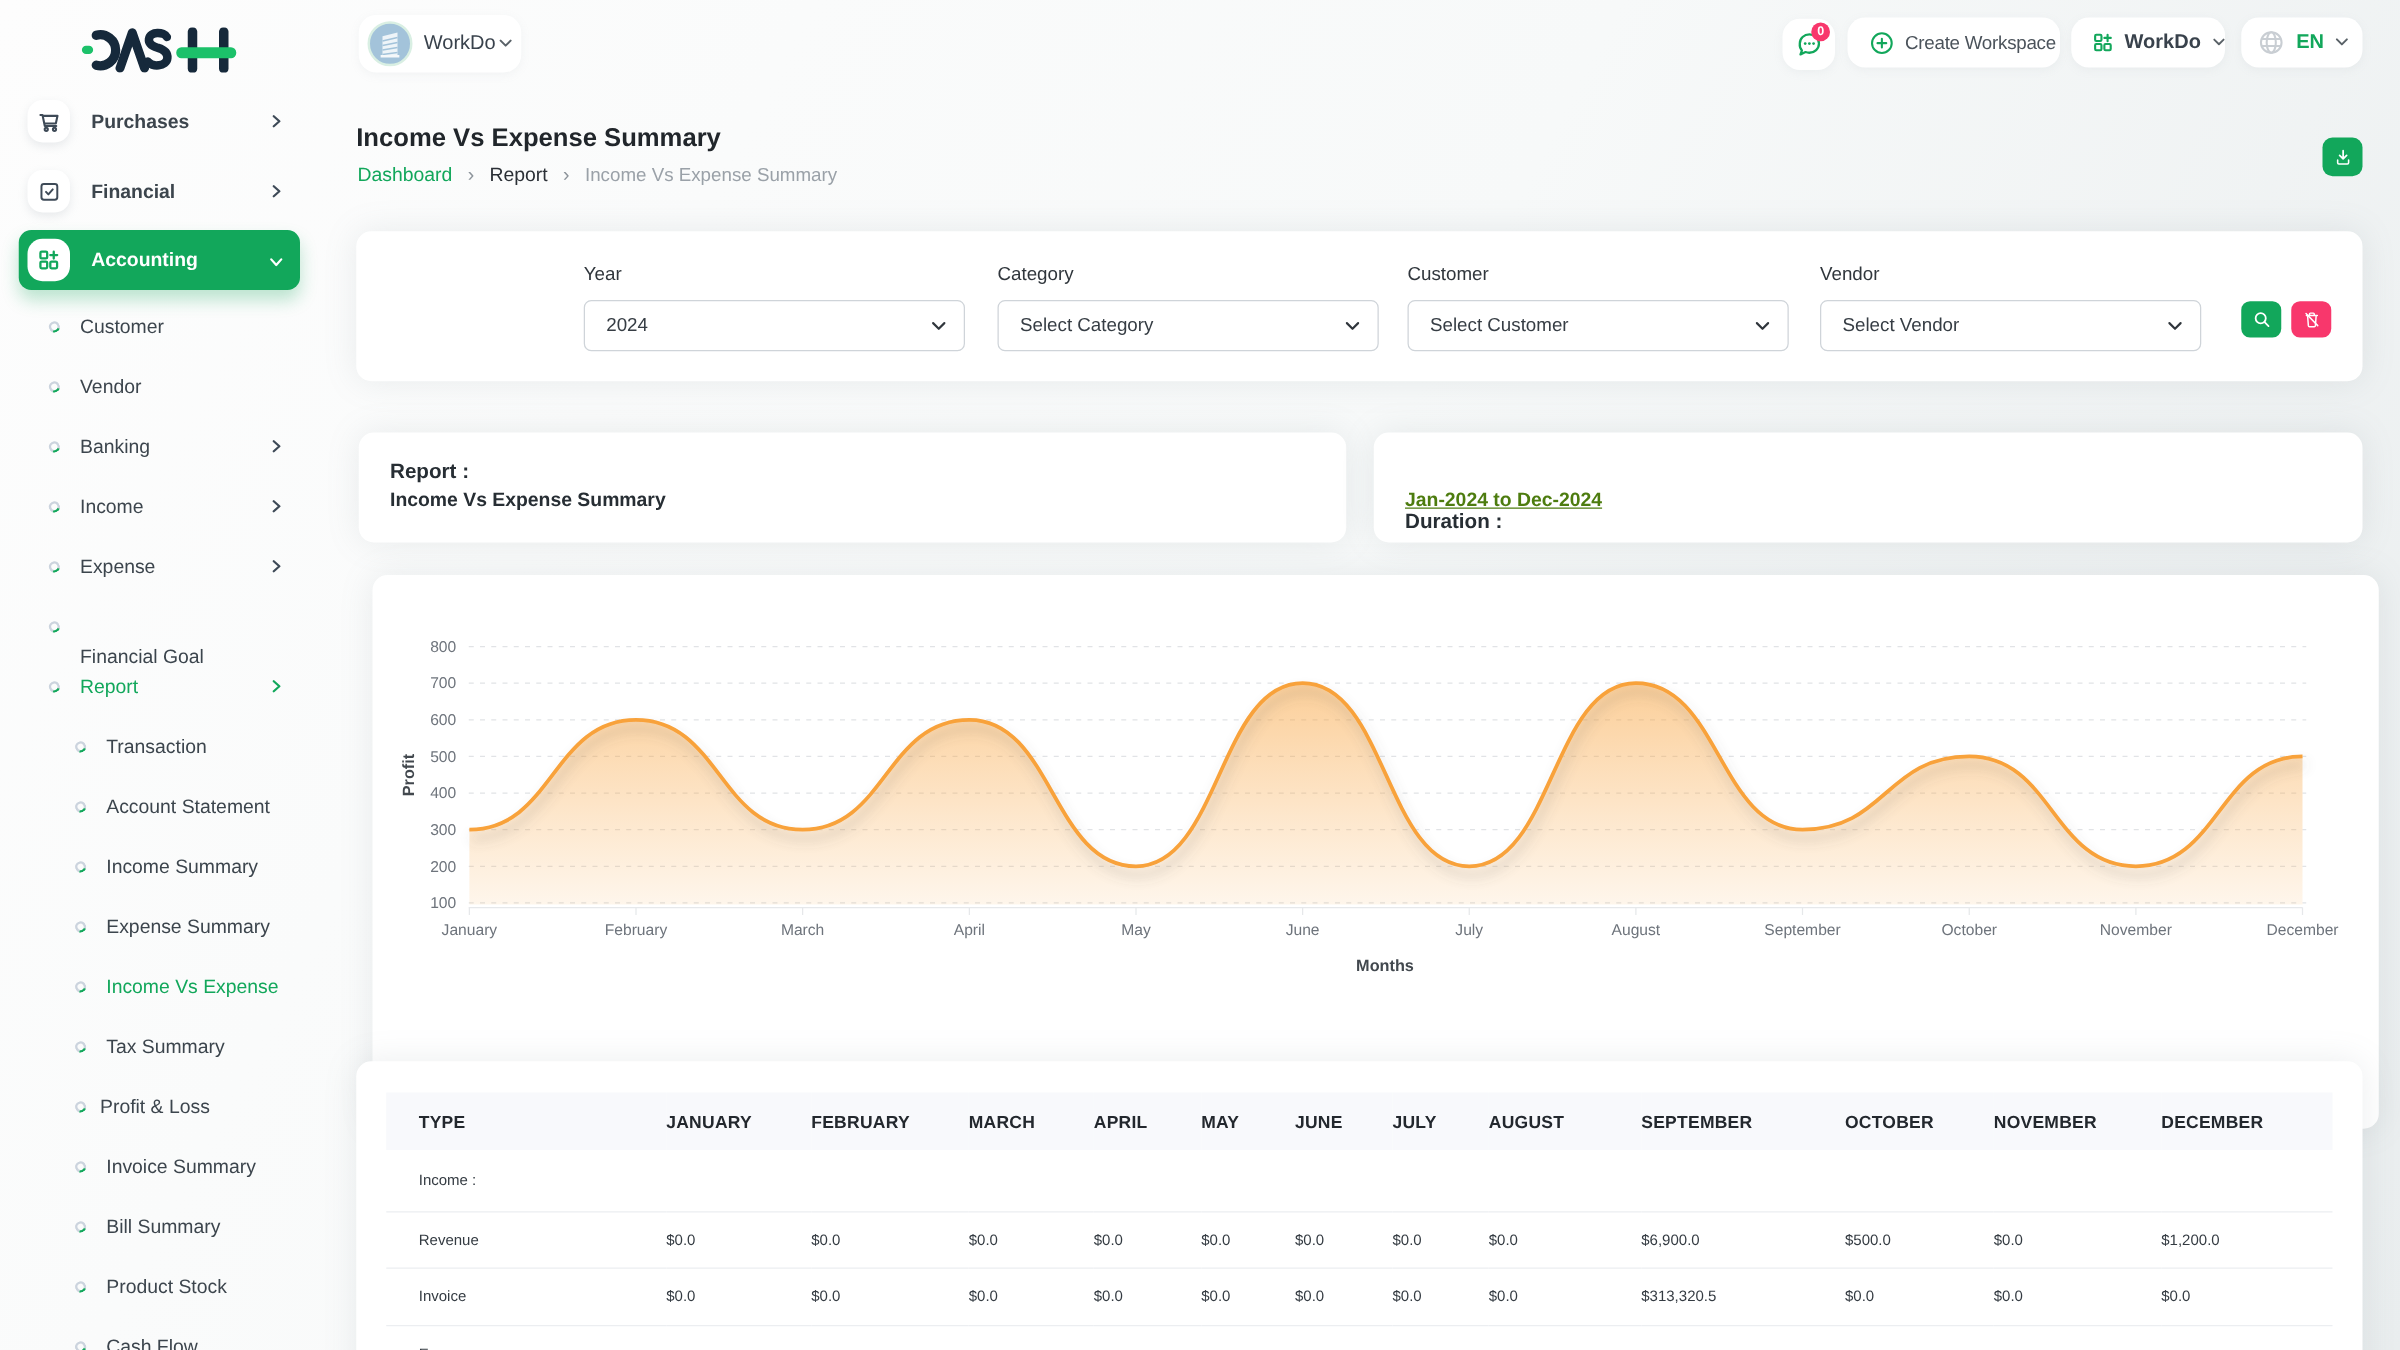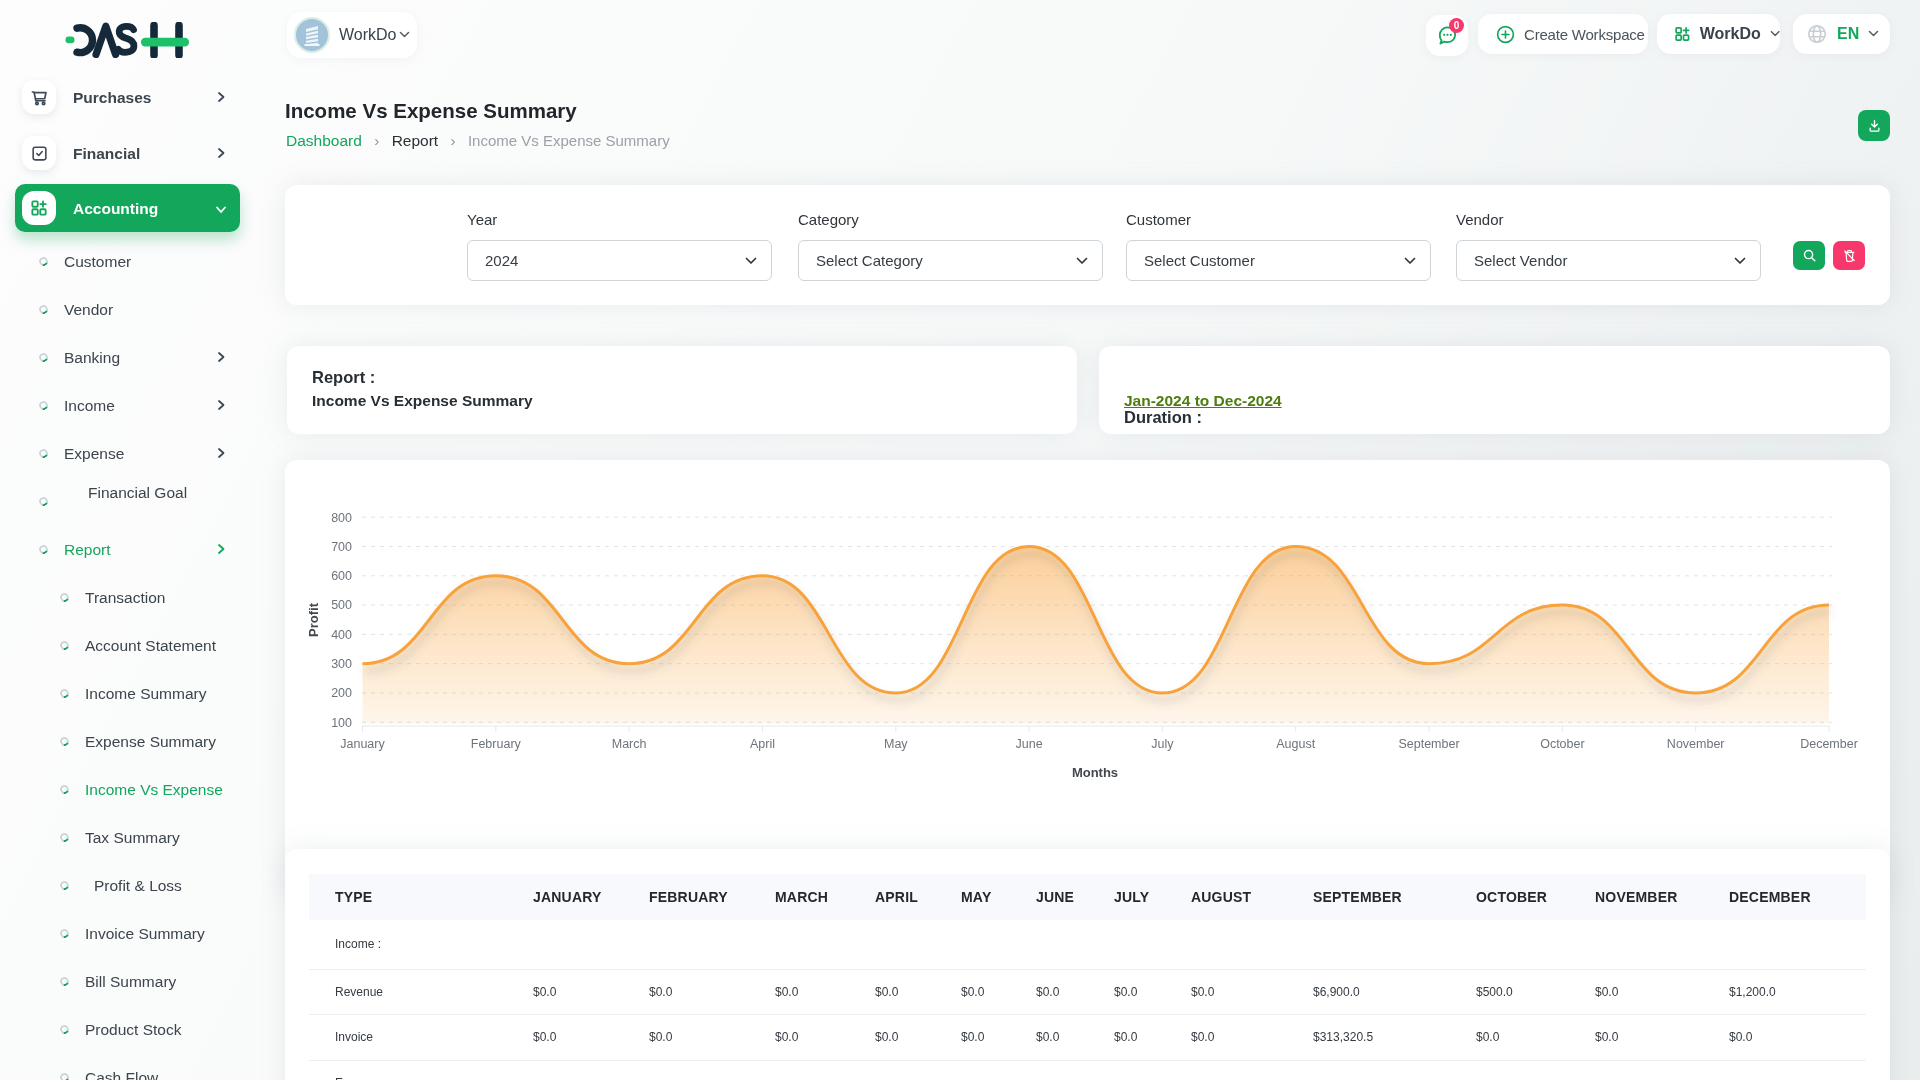--- a/index.html
+++ b/index.html
@@ -101,41 +101,41 @@
     <div class="sub-item" style="left:64px;top:397px;">Income</div>
   <svg class="chev-r" style="top:399px;" width="12" height="12" viewBox="0 0 12 12">
       <path d="M4 2 L8.5 6 L4 10" fill="none" stroke="#3e4a57" stroke-width="1.8" stroke-linecap="round" stroke-linejoin="round"></path>
     </svg>
   <div class="bullet" style="left:39px;top:449px;"></div>
     <div class="sub-item" style="left:64px;top:445px;">Expense</div>
   <svg class="chev-r" style="top:447px;" width="12" height="12" viewBox="0 0 12 12">
       <path d="M4 2 L8.5 6 L4 10" fill="none" stroke="#3e4a57" stroke-width="1.8" stroke-linecap="round" stroke-linejoin="round"></path>
     </svg>
   <div class="bullet" style="left:39px;top:497px;"></div>
-    <div class="sub-item" style="left:64px;top:484px;margin-left:24px;">Financial Goal</div>
+    <div class="sub-item" style="left:64px;top:517px;">Financial Goal</div>
   <div class="bullet" style="left:39px;top:545px;"></div>
     <div class="sub-item" style="left:64px;top:541px;color:#12a75b;">Report</div>
   <svg class="chev-r" style="top:543px;" width="12" height="12" viewBox="0 0 12 12">
       <path d="M4 2 L8.5 6 L4 10" fill="none" stroke="#12a75b" stroke-width="1.8" stroke-linecap="round" stroke-linejoin="round"></path>
     </svg>
 
   <div class="bullet" style="left:60px;top:593px;"></div>
     <div class="sub-item" style="left:85px;top:589px;">Transaction</div>
   <div class="bullet" style="left:60px;top:641px;"></div>
     <div class="sub-item" style="left:85px;top:637px;">Account Statement</div>
   <div class="bullet" style="left:60px;top:689px;"></div>
     <div class="sub-item" style="left:85px;top:685px;">Income Summary</div>
   <div class="bullet" style="left:60px;top:737px;"></div>
     <div class="sub-item" style="left:85px;top:733px;">Expense Summary</div>
   <div class="bullet" style="left:60px;top:785px;"></div>
     <div class="sub-item" style="left:85px;top:781px;color:#12a75b;">Income Vs Expense</div>
   <div class="bullet" style="left:60px;top:833px;"></div>
     <div class="sub-item" style="left:85px;top:829px;">Tax Summary</div>
   <div class="bullet" style="left:60px;top:881px;"></div>
-    <div class="sub-item" style="left:94px;top:877px;">Profit &amp; Loss</div>
+    <div class="sub-item" style="left:80px;top:877px;">Profit &amp; Loss</div>
   <div class="bullet" style="left:60px;top:929px;"></div>
     <div class="sub-item" style="left:85px;top:925px;">Invoice Summary</div>
   <div class="bullet" style="left:60px;top:977px;"></div>
     <div class="sub-item" style="left:85px;top:973px;">Bill Summary</div>
   <div class="bullet" style="left:60px;top:1025px;"></div>
     <div class="sub-item" style="left:85px;top:1021px;">Product Stock</div>
   <div class="bullet" style="left:60px;top:1073px;"></div>
     <div class="sub-item" style="left:85px;top:1069px;">Cash Flow</div>
 </div>
 
@@ -250,21 +250,21 @@
 
 <div class="card" style="left:287px;top:346px;width:790px;height:88px;">
   <div style="position:absolute;left:25px;top:22px;font-size:16.5px;font-weight:bold;color:#272e34;">Report :</div>
   <div style="position:absolute;left:25px;top:46px;font-size:15.5px;font-weight:bold;color:#272e34;">Income Vs Expense Summary</div>
 </div>
 <div class="card" style="left:1099px;top:346px;width:791px;height:88px;">
   <div style="position:absolute;left:25px;top:22px;font-size:16.5px;font-weight:bold;color:#272e34;margin-top:40px;">Duration :</div>
   <div style="position:absolute;left:25px;top:46px;font-size:15.5px;font-weight:bold;color:#4d7c0f;text-decoration:underline;">Jan-2024 to Dec-2024</div>
 </div>
 
-<div class="card" style="left:285px;top:460px;width:1605px;height:443px;">
+<div class="card" style="left:298px;top:460px;width:1605px;height:443px;">
 <svg width="1605" height="363" viewBox="0 0 1605 363">
   <defs>
     <linearGradient id="ag" x1="0" y1="0" x2="0" y2="1">
       <stop offset="0" stop-color="#f8a23b" stop-opacity="0.52"></stop>
       <stop offset="0.6" stop-color="#f8a23b" stop-opacity="0.26"></stop>
       <stop offset="1" stop-color="#f8a23b" stop-opacity="0.10"></stop>
     </linearGradient>
     <filter id="sh" x="-20%" y="-20%" width="140%" height="160%">
       <feDropShadow dx="2" dy="7" stdDeviation="4.5" flood-color="#606060" flood-opacity="0.3"></feDropShadow>
     </filter>

